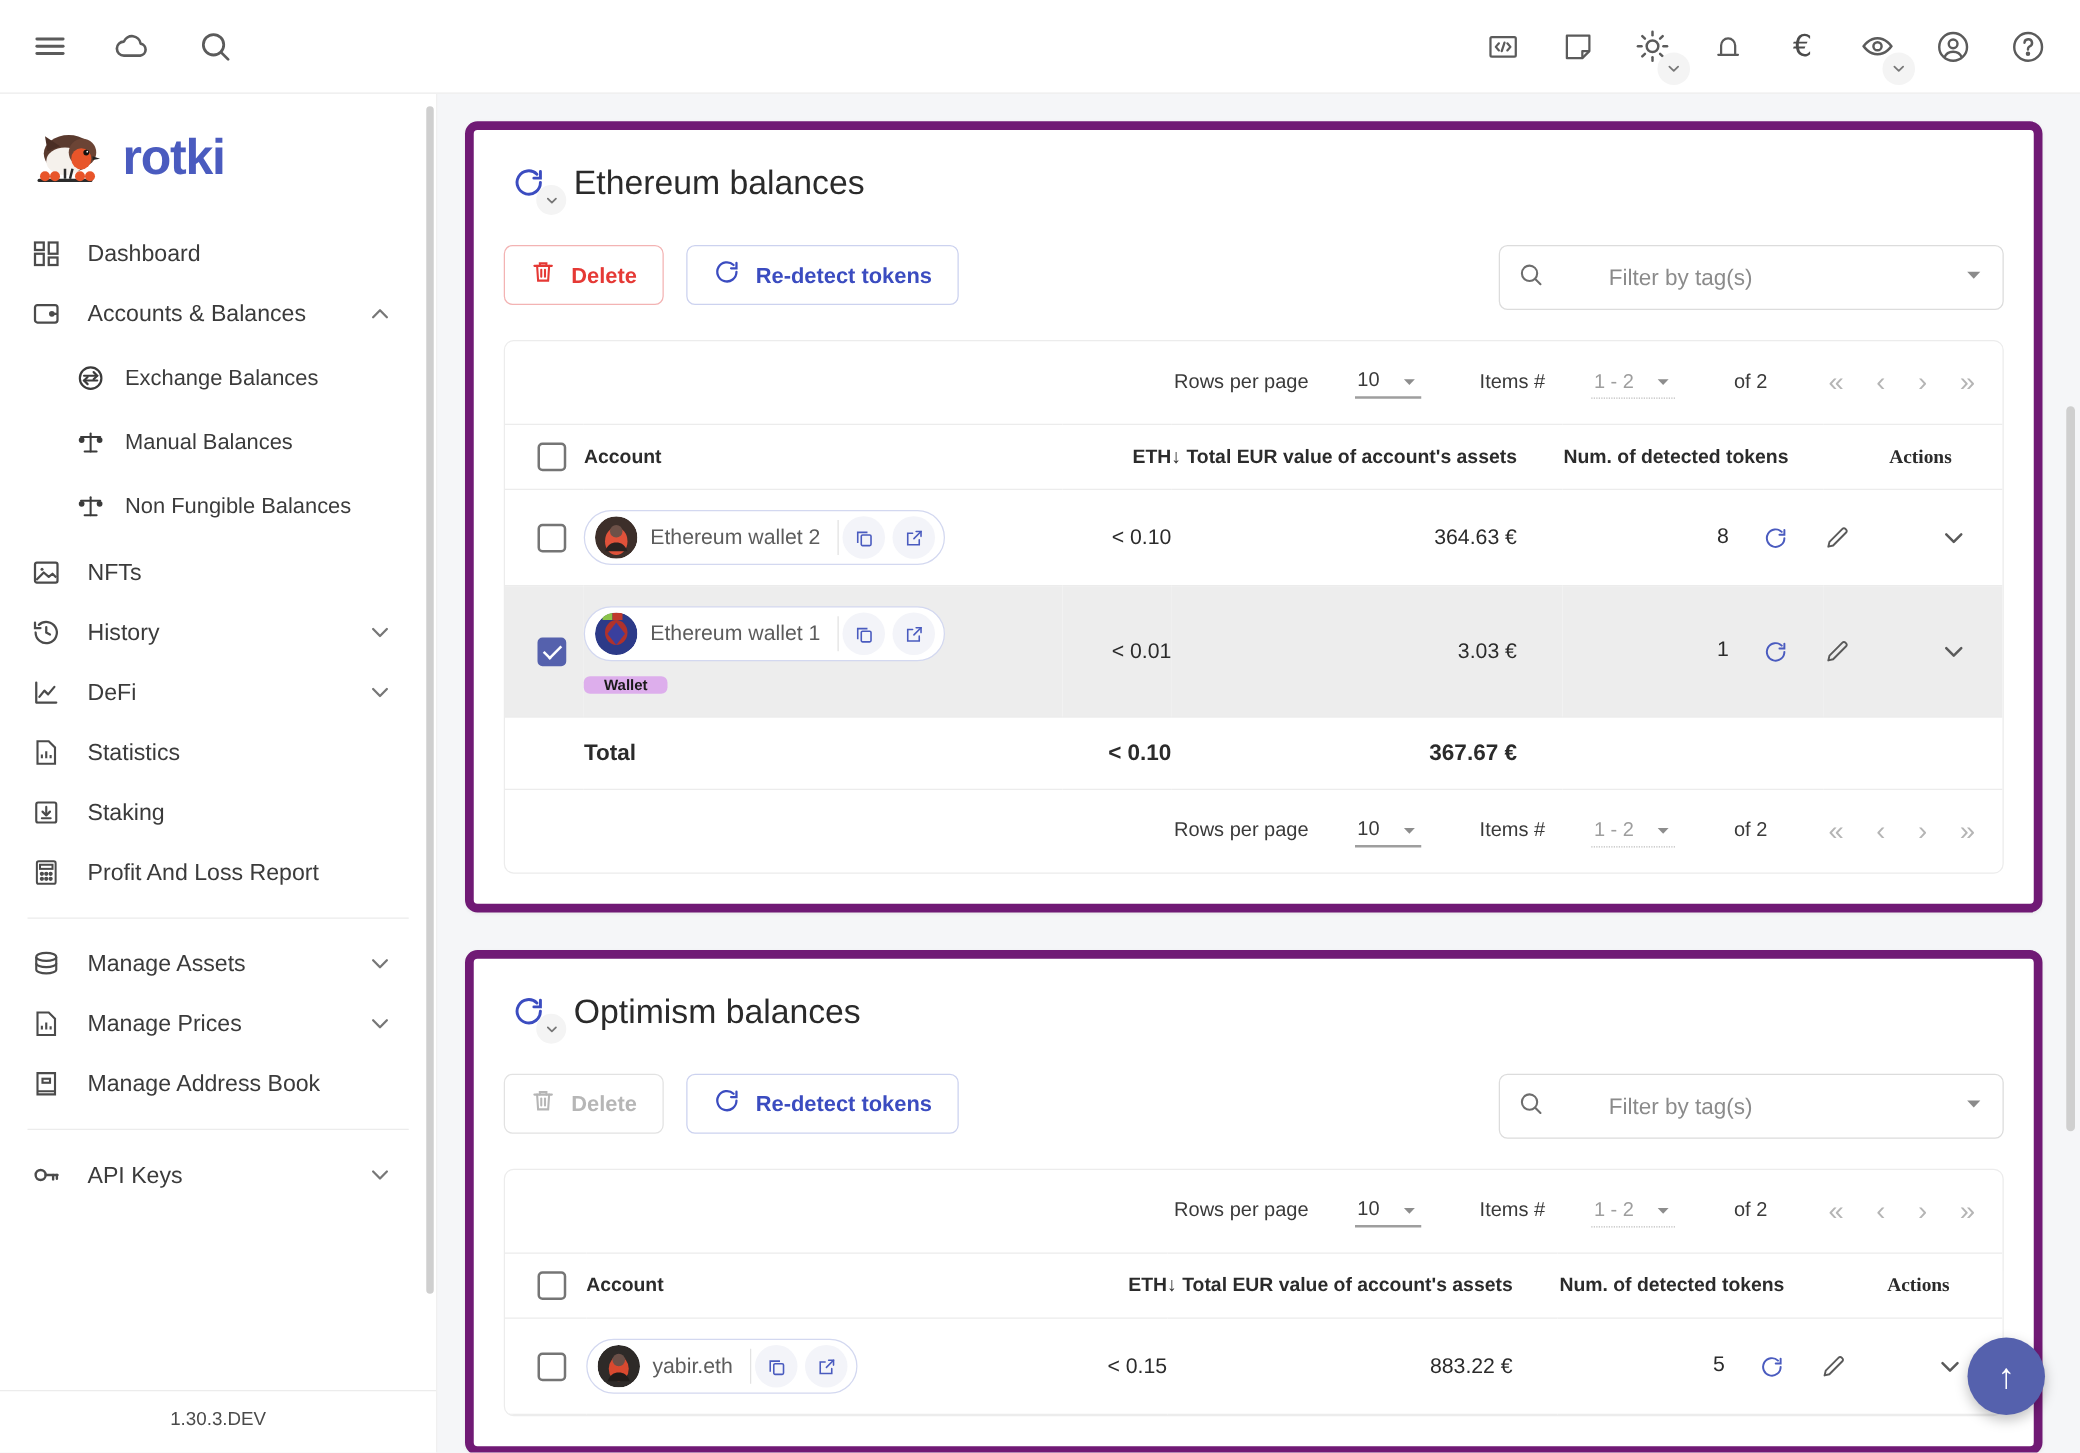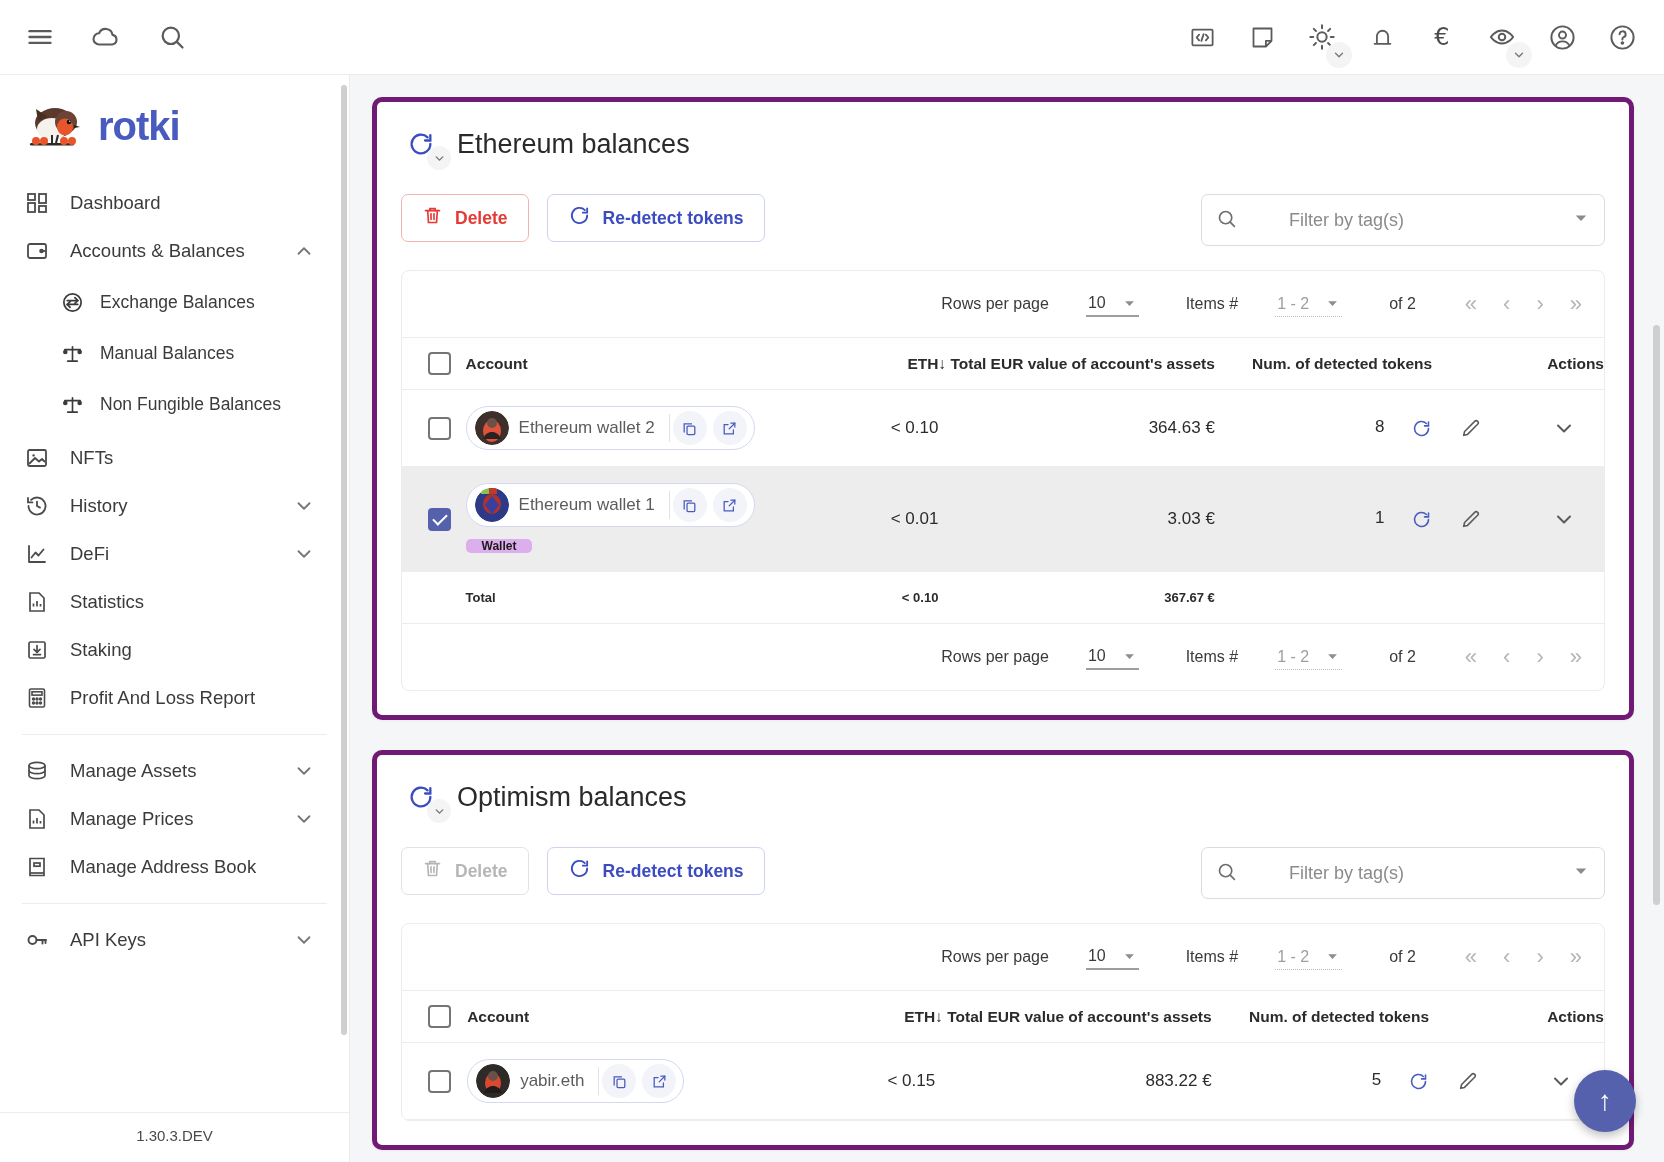--- a/index.html
+++ b/index.html
@@ -61,21 +61,21 @@
     position: absolute; right: 2px; top: 10px; width: 6px; height: 950px;
     background: #cfcfcf; border-radius: 4px;
   }
 
   
   .main {
     position: absolute; top: 75px; left: 350px; width: 1314px; height: 1087px;
     overflow: hidden; background: #f5f6f8; padding: 22px 30px 0 22px;
   }
   .card {
-    background: #fff; border-radius: 10px; border: 5px solid #701a75;
+    background: #fff; border-radius: 10px; border: 7px solid #701a75;
     box-shadow: 0 1px 3px rgba(0,0,0,.05);
     margin-bottom: 30px; padding: 22px 24px 24px 24px;
   }
   .card-head { display: flex; align-items: center; gap: 16px; margin-bottom: 30px; }
   .refresh-wrap { position: relative; width: 40px; height: 40px; display:flex; align-items:center; justify-content:center; cursor:pointer;}
   .refresh-wrap .caret-badge { right: -10px; bottom: -6px; width: 24px; height: 24px; }
   .card-title { font-size: 27px; color: #2a2a2a; }
   .btn-row { display: flex; align-items: flex-start; gap: 18px; }
   .btn {
     height: 48px; border-radius: 7px; display: flex; align-items: center; gap: 12px;
@@ -119,21 +119,21 @@
   tbody tr.selected { background: #ededed; }
   .col-chk { width: 72px; padding-left: 26px !important; }
   .col-acct { width: 440px; }
   .col-eth { width: 120px; text-align: right; }
   .col-val { width: 300px; text-align: right; padding-right: 36px !important; }
   .col-num { width: 210px; text-align: right; padding-right: 28px !important;}
   .col-act { width: 160px; }
 
   th.col-eth, th.col-val { text-align: right; }
   th.col-num { text-align: right; }
-  th.col-act { text-align: right; padding-left: 12px; }
+  th.col-act { text-align: center; padding-left: 12px; font-family: Liberation Serif, serif; }
 
   .chkbox {
     width: 23px; height: 23px; border: 2px solid #757575; border-radius: 4px;
     background: #fff; cursor: pointer; display:flex; align-items:center; justify-content:center;
   }
   .chkbox.checked { background: #5561ad; border-color: #5561ad; }
   .chkbox.checked:after {
     content: ""; width: 6px; height: 12px; border: solid #fff; border-width: 0 2.5px 2.5px 0;
     transform: rotate(45deg); margin-top: -3px;
   }
@@ -150,21 +150,21 @@
     width: 34px; height: 34px; border-radius: 50%; background: #f3f4f9;
     display: flex; align-items: center; justify-content: center; color: #4a5bbf; margin: 0 3px; cursor: pointer;
   }
   .wallet-tag {
     display: inline-block; margin-top: 12px; background: #ddaeec; color: #1a1a1a;
     font-size: 12px; font-weight: bold; padding: 0 16px; border-radius: 5px;
   }
   .act-cell { display: flex; align-items: center; gap: 70px; padding: 16px 0; }
   .ic-btn { color: #5a5a5a; cursor: pointer; display: flex; }
   .ic-blue { color: #4a5bbf; cursor: pointer; display: flex; }
-  .total-row td { font-weight: bold; padding: 18px 0; font-size: 13px; }
+  .total-row td { font-weight: bold; padding: 18px 0; font-size: 18px; }
   .total-row { border-bottom: 1px solid #ececec; }
 
   .fab {
     position: absolute; right: 28px; bottom: 30px; width: 62px; height: 62px; border-radius: 50%;
     background: #5561ad; color: #fff; display: flex; align-items: center; justify-content: center;
     box-shadow: 0 4px 10px rgba(0,0,0,.25); cursor: pointer; z-index: 30;
   }
   .main-scroll {
     position: absolute; right: 4px; top: 250px; width: 7px; height: 580px;
     background: #cfcfcf; border-radius: 4px; z-index: 25;

